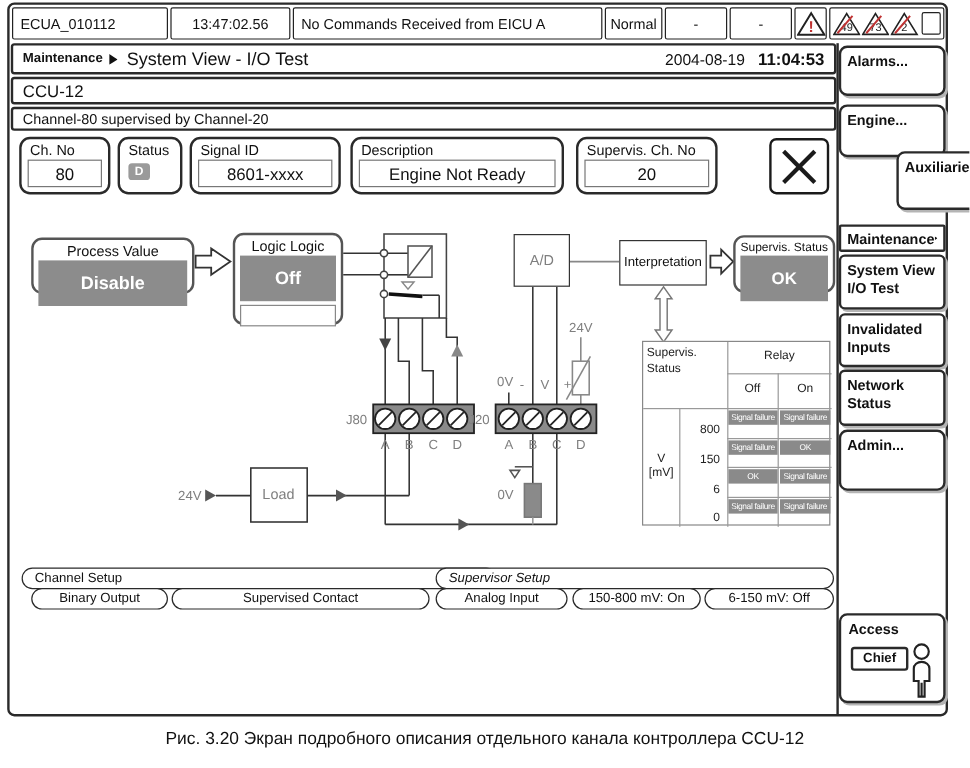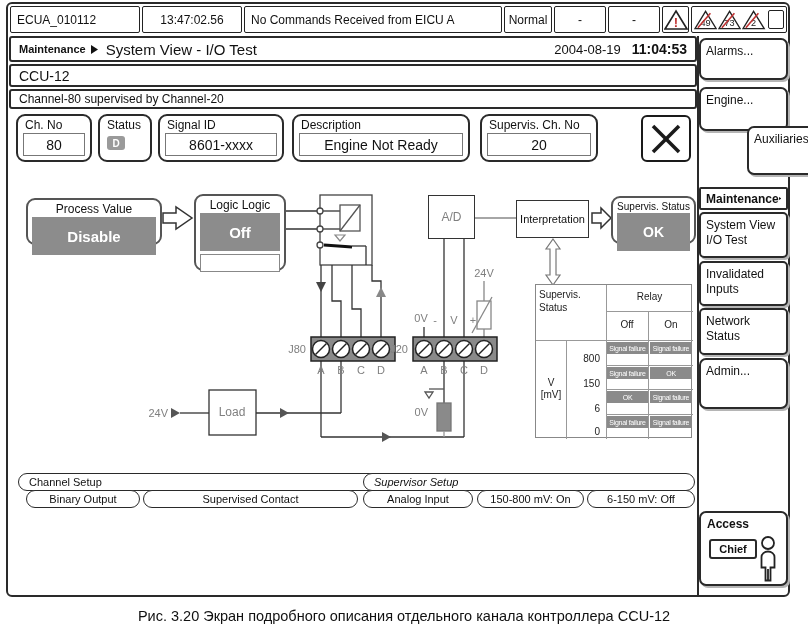--- a/index.html
+++ b/index.html
@@ -66,21 +66,21 @@
     align-items:center;justify-content:center;line-height:1.25;}
 
   
   .setup-hdr{position:absolute;top:473px;height:18px;border:1.5px solid #2a2a2a;border-radius:9px;
     font-size:11px;display:flex;align-items:center;padding:0 10px;box-sizing:border-box;background:#fff;}
   .setup-btn{position:absolute;top:490px;height:18px;border:1.5px solid #2a2a2a;border-radius:9px;
     font-size:11px;display:flex;align-items:center;justify-content:center;box-sizing:border-box;background:#fff;cursor:pointer;}
 
   
   .sb-btn{position:absolute;left:699px;width:89px;border:2px solid #2a2a2a;border-radius:7px;
-    background:#fff;font-weight:normal;font-size:12px;padding:4px 5px;box-sizing:border-box;
+    background:#fff;font-weight:bold;font-size:12px;padding:4px 5px;box-sizing:border-box;
     box-shadow:2px 2px 0 #b5b5b5;cursor:pointer;line-height:1.25;}
   .sb-flat{position:absolute;left:699px;width:89px;border:2px solid #2a2a2a;border-radius:2px;
     background:#fff;font-weight:bold;font-size:12px;padding:0 5px;box-sizing:border-box;height:23px;
     display:flex;align-items:center;justify-content:space-between;cursor:pointer;}
   .access{position:absolute;left:699px;top:511px;width:89px;height:75px;border:2px solid #2a2a2a;
     border-radius:7px;background:#fff;box-sizing:border-box;box-shadow:2px 2px 0 #b5b5b5;}
   .access-lbl{font-size:12px;font-weight:bold;padding:4px 0 0 6px;}
   .chief-btn{position:absolute;left:8px;top:26px;width:48px;height:20px;border:2px solid #2a2a2a;
     border-radius:3px;font-size:11px;font-weight:bold;display:flex;align-items:center;
     justify-content:center;box-sizing:border-box;cursor:pointer;background:#fff;}

